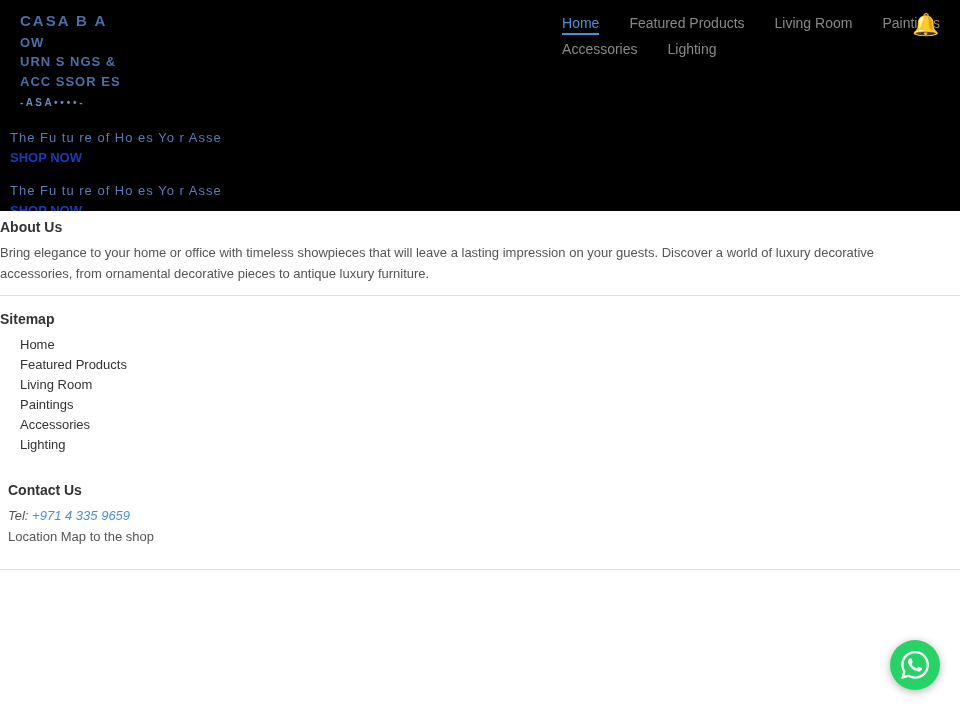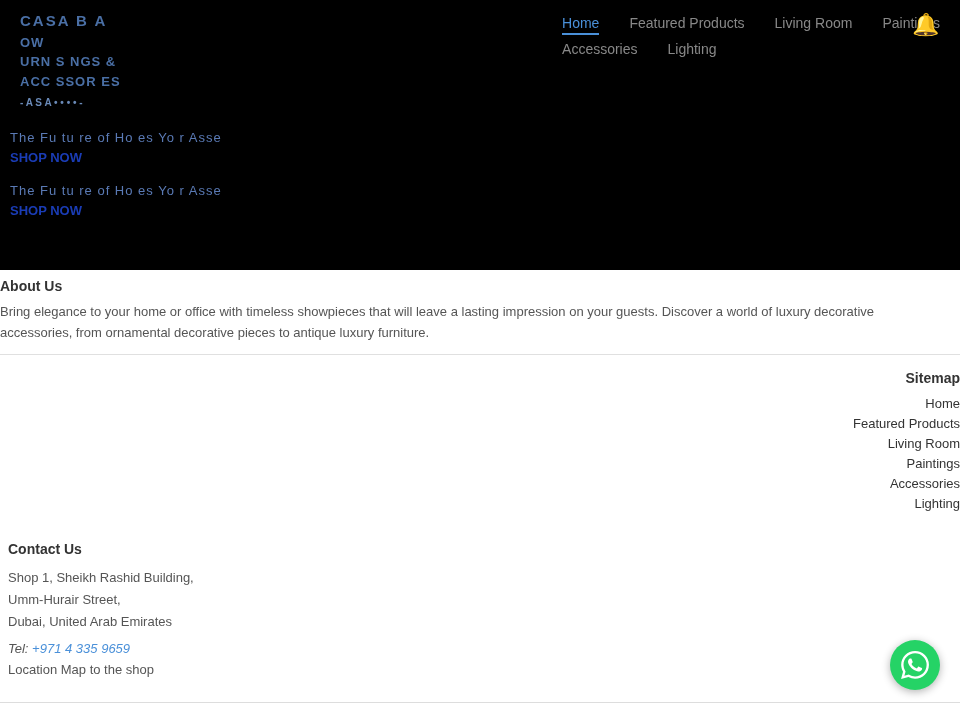--- a/index.html
+++ b/index.html
@@ -2,21 +2,21 @@
 <html><head>
   <meta charset="utf-8">
   <style>
     * { margin: 0; padding: 0; box-sizing: border-box; }
     body { font-family: Arial, sans-serif; font-size: 14px; color: #333; background: #fff; width: 960px; }
 
     
     .header {
       position: relative;
       background: #000;
-      height: 270px;
+      height: 211px;
       overflow: hidden;
     }
 
     .nav-bar {
       display: flex;
       align-items: flex-start;
       justify-content: space-between;
       padding: 10px 20px 0 20px;
       position: relative;
       z-index: 10;
@@ -97,21 +97,20 @@
     .about-text {
       font-size: 13px;
       color: #555;
       line-height: 1.6;
       max-width: 900px;
     }
 
     
     .sitemap-section {
       padding: 15px 0 10px 0;
-      text-align: right;
     }
 
     .sitemap-title {
       font-size: 14px;
       font-weight: bold;
       margin-bottom: 10px;
     }
 
     .sitemap-list {
       list-style: none;
@@ -268,25 +267,20 @@
       <li><a>Featured Products</a></li>
       <li><a>Living Room</a></li>
       <li><a>Paintings</a></li>
       <li><a>Accessories</a></li>
       <li><a>Lighting</a></li>
     </ul>
   </div>
 
   <div class="contact-section">
     <div class="contact-title">Contact Us</div>
-    <div class="contact-address">
-      <span>Shop 1, Sheikh Rashid Building,</span><br>
-      <span>Umm-Hurair Street,</span><br>
-      <span>Dubai, United Arab Emirates</span>
-    </div>
     <div class="contact-tel">
       <span>Tel:</span>
       <a>+971 4 335 9659</a>
     </div>
     <a class="location-link">Location Map to the shop</a>
   </div>
 
   <div class="footer">
     
     

